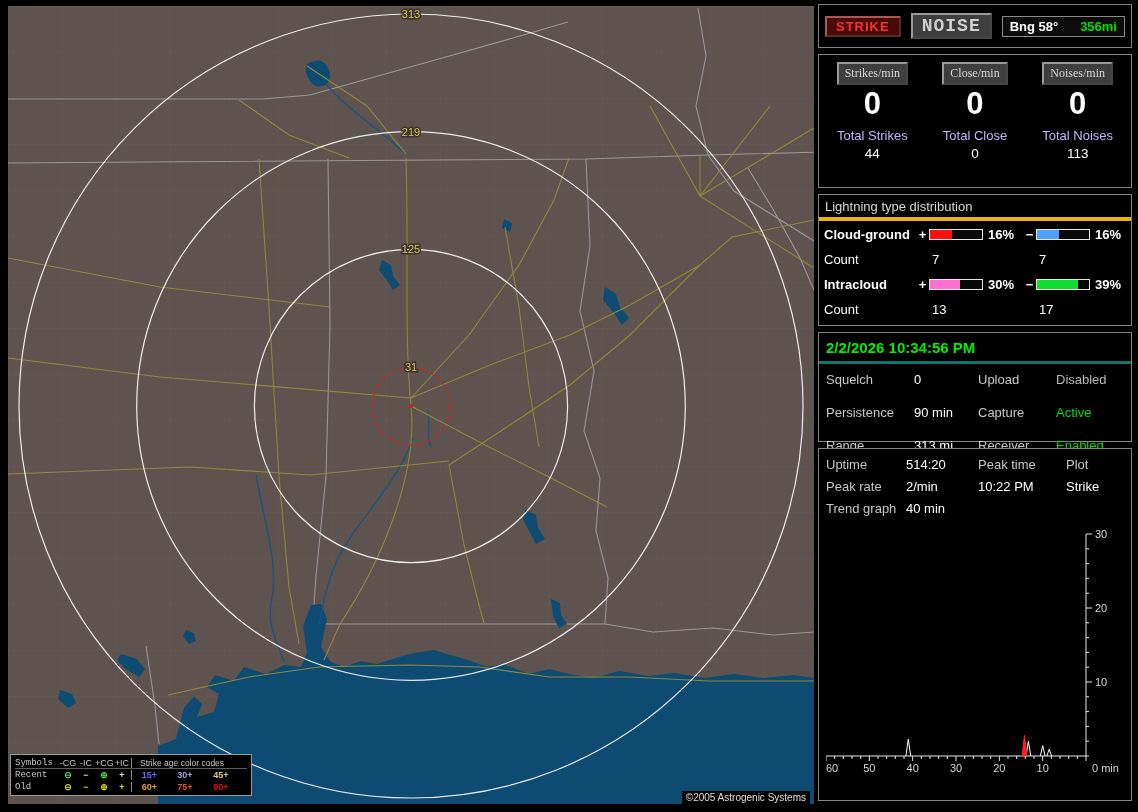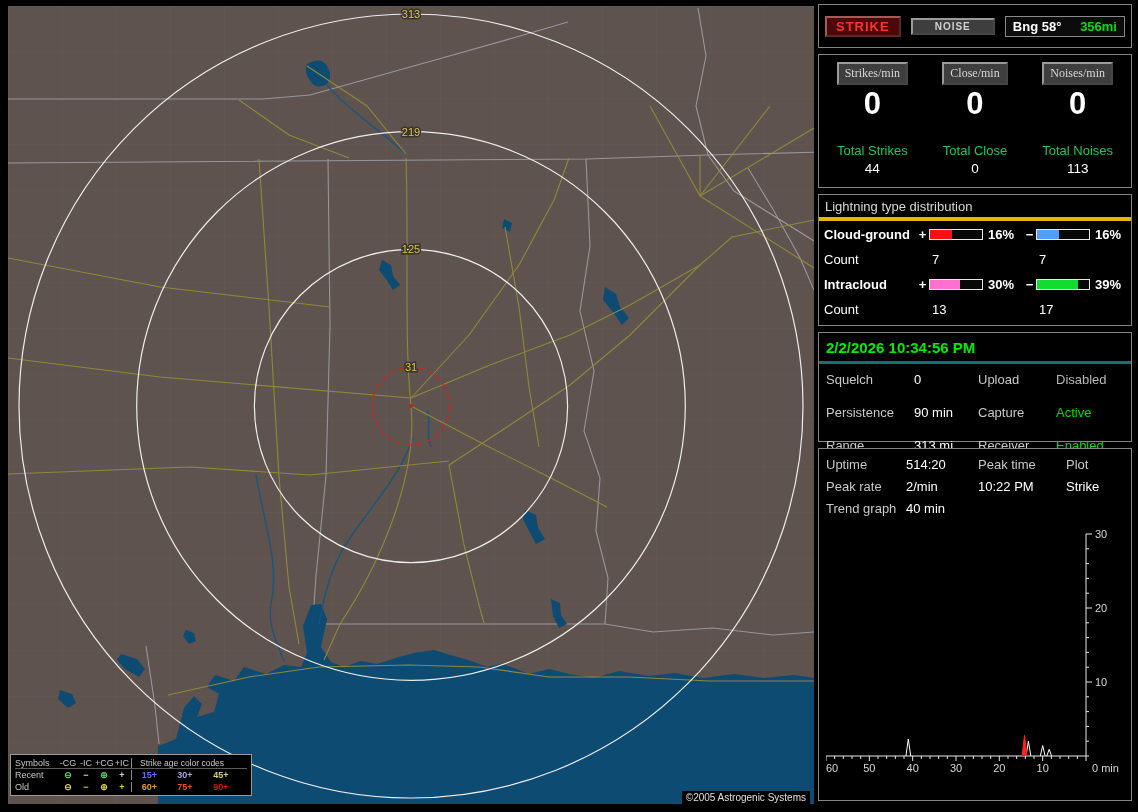--- a/index.html
+++ b/index.html
@@ -9,44 +9,44 @@
   
   .map-area{position:absolute;left:8px;top:6px;width:806px;height:798px;background:#5e534e;overflow:hidden;}
   #map-svg{position:absolute;left:0;top:0;width:100%;height:100%;display:block;}
   .map-copyright{position:absolute;right:4px;bottom:0;background:#000;color:#e0e0e0;font-size:10px;padding:1px 4px;}
 
   
   .map-legend{position:absolute;left:2px;bottom:8px;width:242px;background:#000;border:1px solid #9a9a9a;
               font-size:9px;color:#c8c8c8;padding:2px 4px;}
   .lg-row{display:grid;grid-template-columns:44px 18px 18px 18px 18px 36px 36px 36px;align-items:center;height:12px;}
   .lg-head{border-bottom:1px solid #5a5a5a;}
-  .lg-name{color:#c8c8c8;}
+  .lg-name{color:#c8c8c8;font-family:Liberation Mono, monospace;}
   .lg-sym-h{text-align:center;color:#c8c8c8;}
   .lg-age-head{grid-column:6 / span 3;border-left:1px solid #8a8a8a;padding-left:8px;font-size:8.5px;white-space:nowrap;}
   .lg-sym{text-align:center;font-weight:bold;}
   .lg-age{text-align:center;font-weight:bold;}
   .lg-div{border-left:1px solid #8a8a8a;}
 
   
   .side-panel{position:absolute;left:818px;top:4px;width:314px;height:797px;display:flex;flex-direction:column;gap:6px;}
   .box{border:1px solid #858585;background:#000;}
 
   .box-header{height:44px;display:flex;align-items:center;padding:0 6px;gap:10px;}
   .btn{font-family:inherit;cursor:pointer;}
   .strike-btn{background:#4a0a0a;border:2px outset #a85858;color:#ff3030;font-weight:bold;font-size:13px;letter-spacing:1px;padding:1px 9px;}
-  .noise-btn{background:#3e3e3e;border:2px outset #9a9a9a;color:#d0d0d0;font-weight:bold;font-size:10px;letter-spacing:1px;padding:1px 22px;}
+  .noise-btn{background:#3e3e3e;border:2px outset #9a9a9a;color:#d0d0d0;font-weight:bold;font-size:18px;letter-spacing:1px;padding:1px 9px;font-family:Liberation Mono, monospace;}
   .bng-box{margin-left:auto;border:1px solid #8a8a8a;background:#0c0c0c;display:flex;justify-content:space-between;align-items:center;width:140px;padding:2px 7px;font-size:13px;font-weight:bold;}
   .bng-label{color:#ffffff;}
   .bng-dist{color:#00dd00;}
 
   .box-counters{height:134px;display:grid;grid-template-columns:1fr 1fr 1fr;padding:7px 2px 4px;}
   .counter-col{display:flex;flex-direction:column;align-items:center;}
   .rate-btn{background:#3e3e3e;border:2px outset #9a9a9a;color:#d8d8d8;font-size:12px;padding:2px 6px;margin-bottom:3px;white-space:nowrap;font-family:Liberation Serif, serif;}
   .rate-value{font-size:31px;font-weight:bold;color:#fff;line-height:1.05;}
-  .total-label{font-size:13px;color:#22c55e;margin-top:22px;white-space:nowrap;}
+  .total-label{font-size:13px;color:#c4b5fd;margin-top:7px;white-space:nowrap;}
   .total-value{font-size:13.5px;color:#fff;margin-top:3px;}
 
   .box-dist{height:132px;font-size:13px;}
   .dist-title{color:#d8d8d8;padding:4px 6px 3px;border-bottom:4px solid #eab308;}
   .dist-grid-row{display:grid;grid-template-columns:92px 13px 54px 40px 13px 54px 34px;align-items:center;padding:0 5px;height:26px;}
   .dist-grid-row.count-row{height:24px;}
   .dist-label{color:#fff;font-weight:bold;}
   .count-label{color:#fff;}
   .sign{color:#fff;font-weight:bold;text-align:center;}
   .bar{display:block;height:11px;border:1px solid #e8e8e8;background:#080808;width:54px;}

